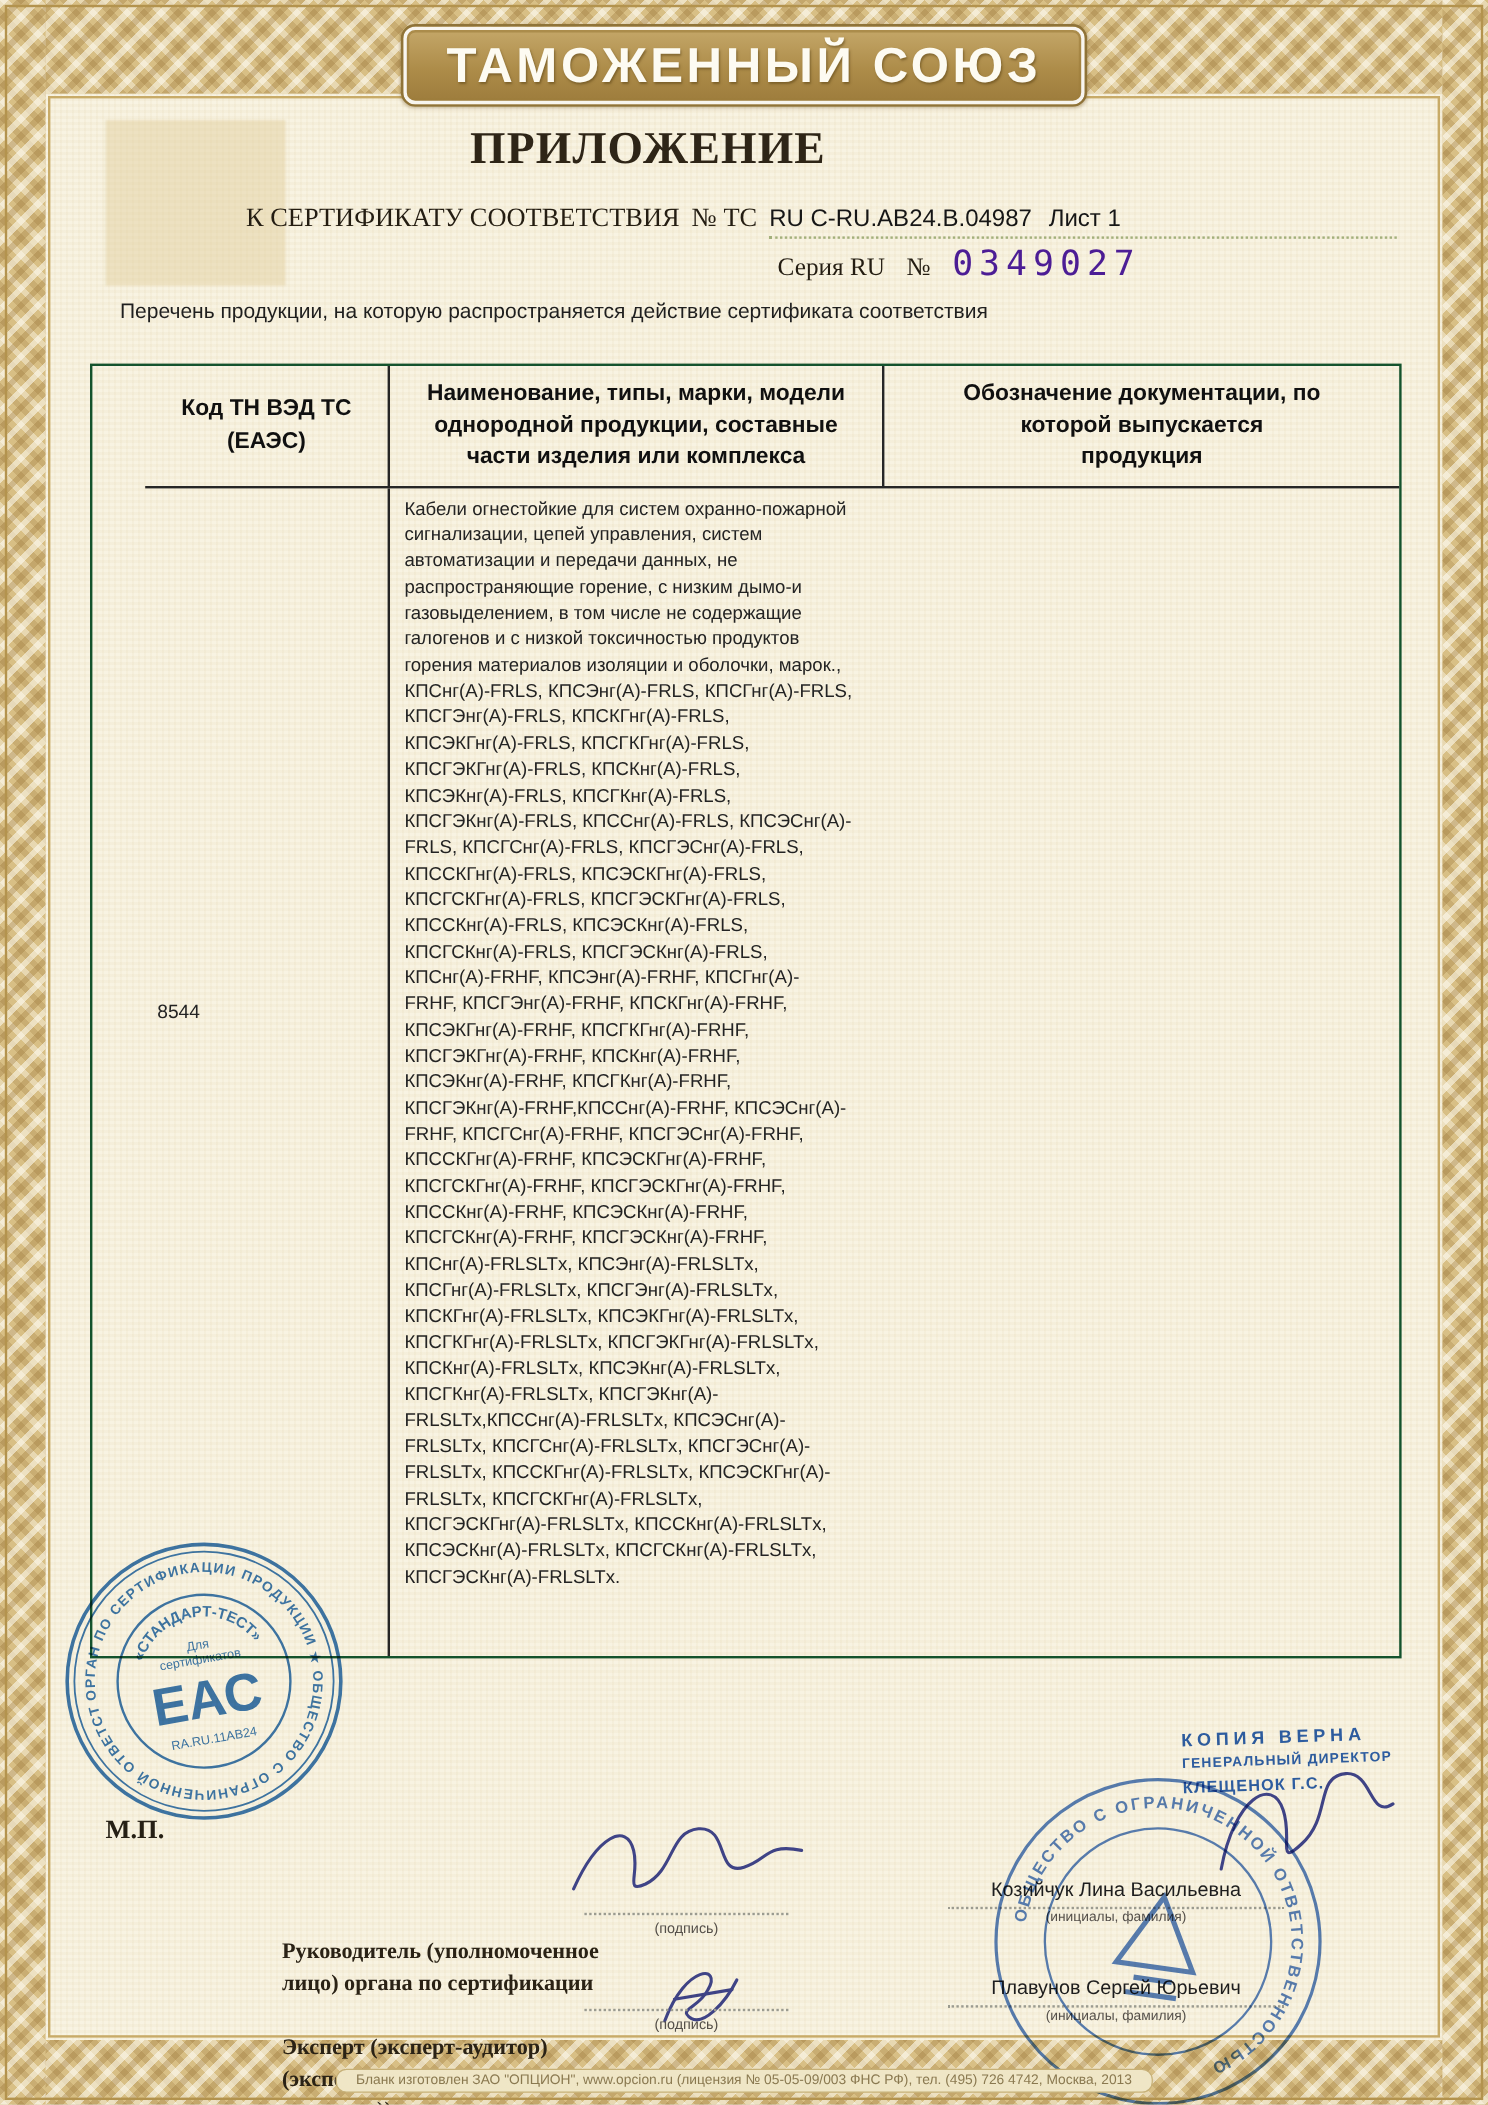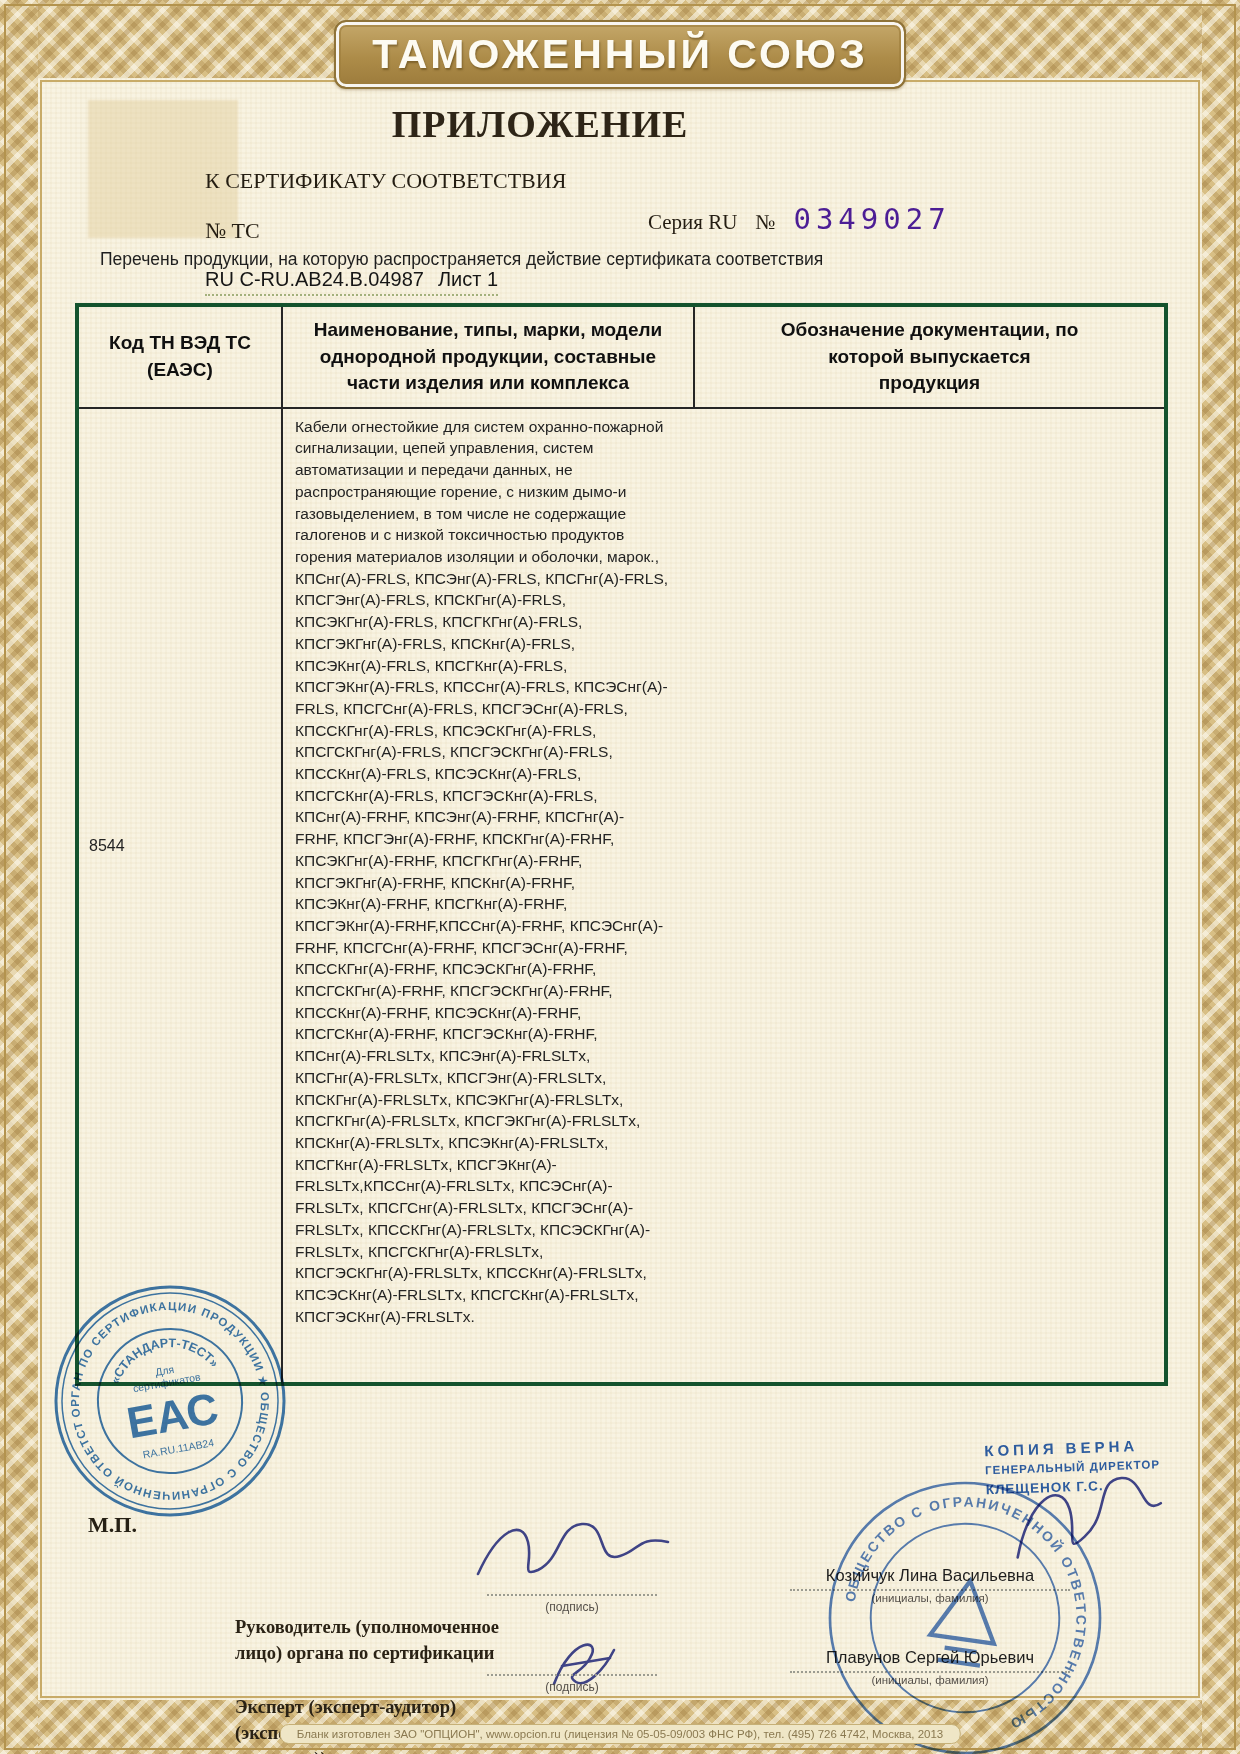--- a/index.html
+++ b/index.html
@@ -34,33 +34,33 @@
     box-shadow: inset 0 0 0 3px rgba(255,255,255,.92), inset 0 0 0 5px rgba(158,126,60,.65), 0 1px 3px rgba(120,90,40,.4);
     display:flex; align-items:center; justify-content:center; }
   .banner-text { font-weight:bold; font-size:41px; color:#fdfbf2; letter-spacing:3px;
     text-shadow:1px 2px 2px rgba(90,65,20,.55); }
 
   
   .doc-title { position:absolute; top:102px; left:0; width:1080px; text-align:center;
     font-family:"Liberation Serif", serif; font-size:38px; font-weight:bold;
     color:#2e2517; letter-spacing:1px; }
   .cert-line { position:absolute; top:168px; left:205px; right:76px;
-    display:flex; align-items:baseline; gap:24px;flex-direction:column; }
+    display:flex; align-items:baseline; gap:10px; }
   .cert-label, .cert-no-label { font-family:"Liberation Serif", serif; font-size:22px; color:#241d12; white-space:nowrap; }
   .cert-number-wrap { flex:1; display:flex; gap:14px; align-items:baseline;
     border-bottom:2px dotted #a3b07c; padding-bottom:3px; }
   .cert-number, .cert-sheet { font-size:20px; color:#161616; white-space:nowrap; }
   .series-line { position:absolute; top:202px; left:648px; display:flex; gap:18px; align-items:baseline; }
   .series-label, .num-sign { font-family:"Liberation Serif", serif; font-size:21px; color:#241d12; }
   .serial { font-family:"DejaVu Sans Mono", monospace; font-size:29px; letter-spacing:5px; color:#4c1d95; }
 
   .intro { position:absolute; top:249px; left:100px; font-size:17.5px; color:#1f1f1f; }
 
   
-  .tbl { position:absolute; left:75px; top:303px; width:1093px; border:4px solid #14532d; }
+  .tbl { position:absolute; left:75px; top:303px; width:1093px; border:2px solid #14532d;padding-left:44px; }
   .tbl-head { display:grid; grid-template-columns:202px 412px 1fr; border-bottom:2px solid #262626; }
   .th { display:flex; align-items:center; justify-content:center; text-align:center;
         padding:10px 8px; font-weight:bold; font-size:19px; line-height:1.4; color:#101010; min-height:96px; }
   .th + .th { border-left:2px solid #262626; }
   .th span { display:block; }
   .th.c1 span { max-width:160px; }
   .th.c2 span { max-width:372px; }
   .th.c3 span { max-width:302px; }
   .tbl-body { display:grid; grid-template-columns:202px 412px 1fr; }
   .td { position:relative; }

